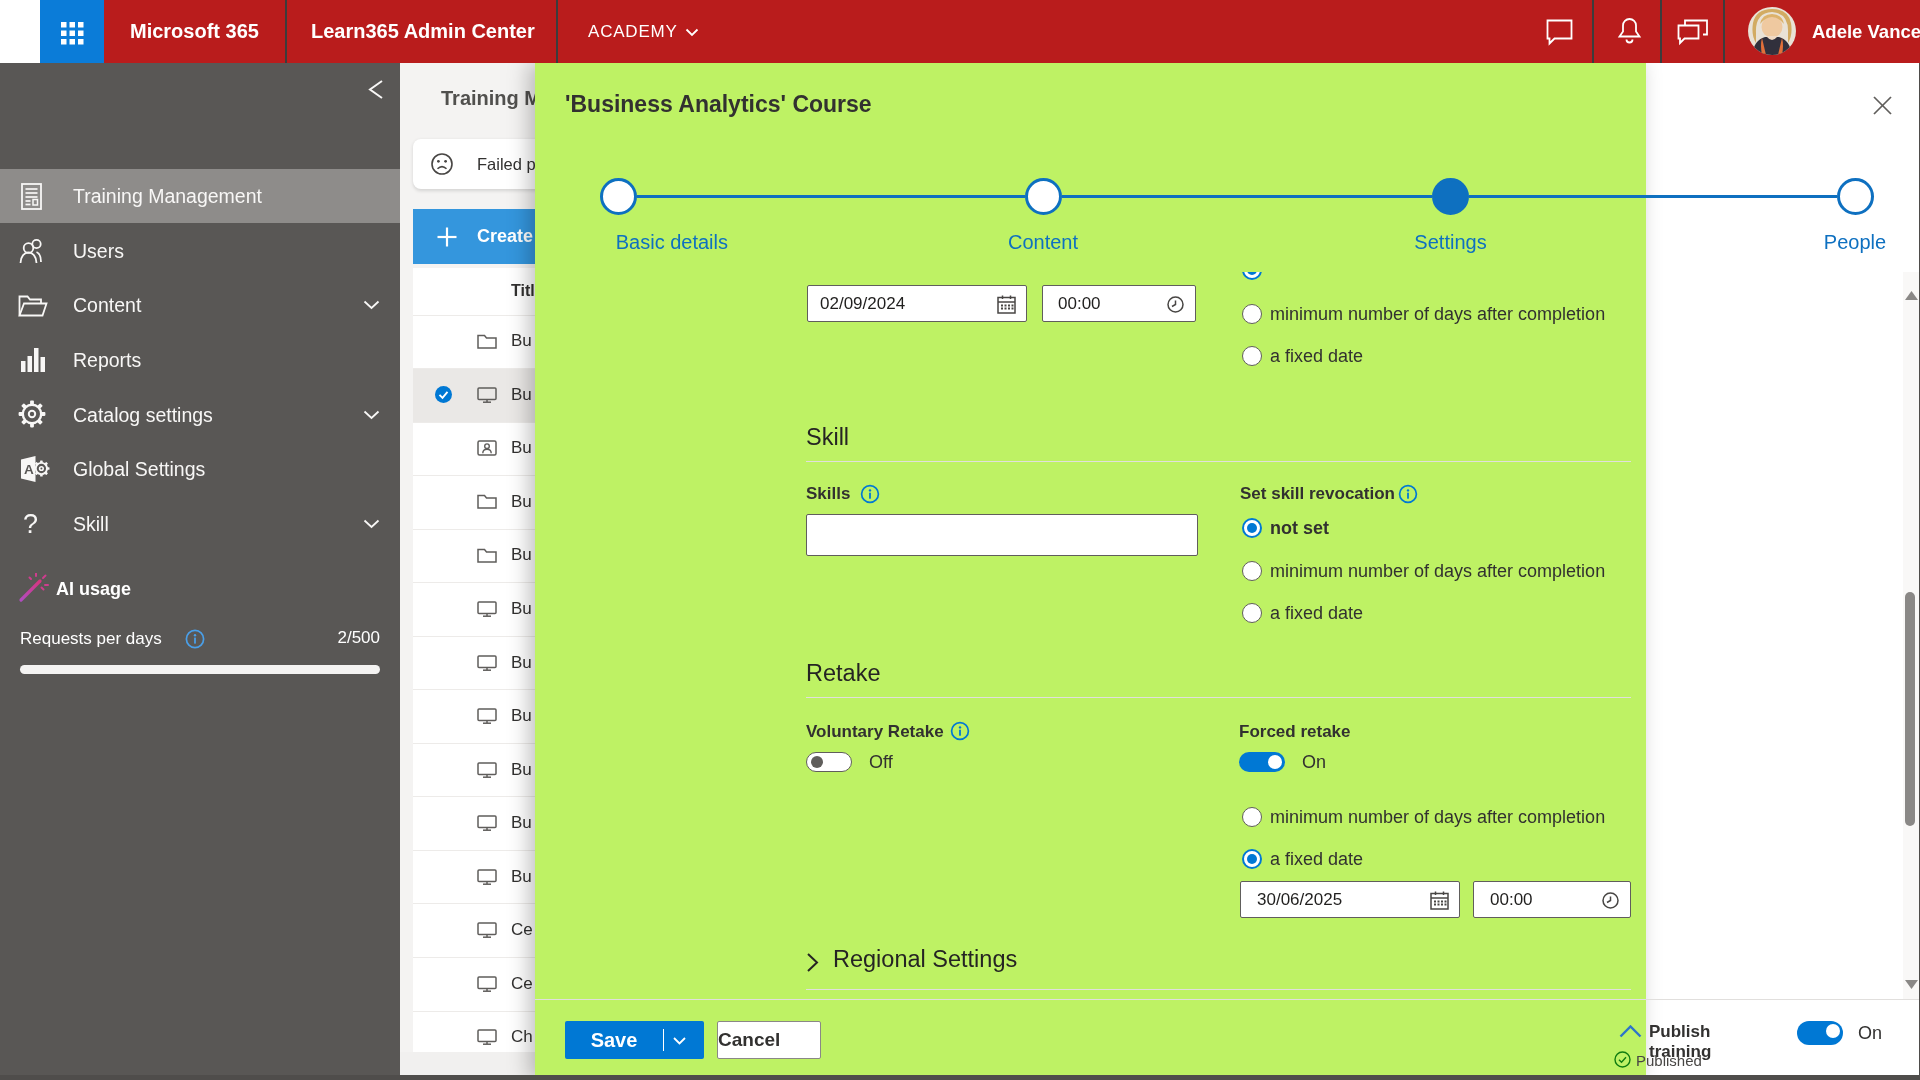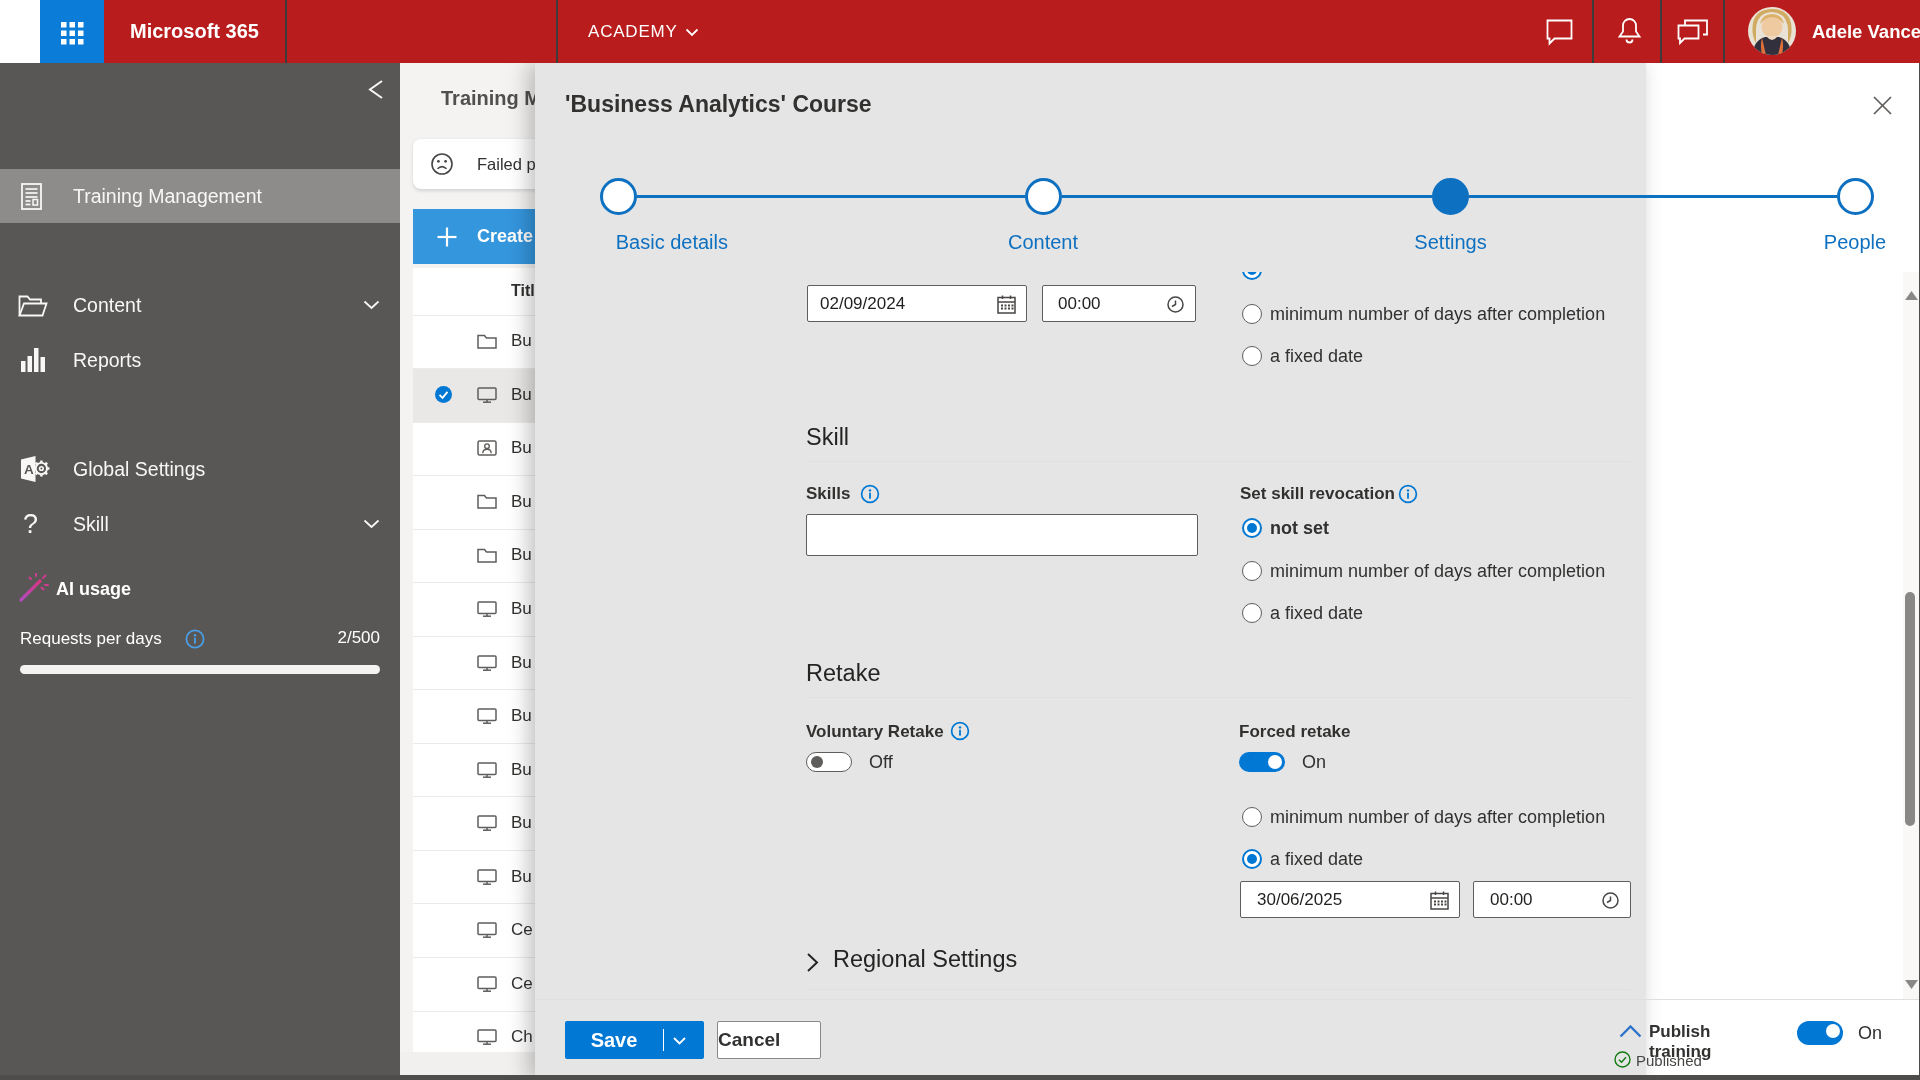--- a/index.html
+++ b/index.html
@@ -16,21 +16,21 @@
 
 #sidebar { position:absolute; left:0; top:63px; width:400px; height:1017px; background:#595755; z-index:5; }
 .srow { position:absolute; left:0; width:400px; height:55px; }
 .srow .lbl { position:absolute; left:73px; top:50%; transform:translateY(-50%); font-size:19.5px; color:#f8f7f6; }
 .schev { position:absolute; left:363px; top:50%; transform:translateY(-50%); }
 
 
 #strip { position:absolute; left:400px; top:63px; width:160px; height:1017px; background:#f4f3f2; z-index:6; overflow:hidden; }
 
 
-#modal { position:absolute; left:535px; top:63px; width:1111px; height:1017px; background:#e5e5e5; z-index:20; box-shadow:-6px 0 20px rgba(0,0,0,0.25); }
+#modal { position:absolute; left:535px; top:63px; width:1111px; height:1017px; background:#bef264; z-index:20; box-shadow:-6px 0 20px rgba(0,0,0,0.25); }
 .stepcirc { position:absolute; width:37px; height:37px; border-radius:50%; border:3px solid #0e70c0; background:#fff; }
 .stepcirc.fill { background:#0e70c0; }
 .stepline { position:absolute; height:3px; background:#0e70c0; top:131.5px; }
 .steplbl { position:absolute; top:168px; font-size:20px; color:#0e70c0; text-align:center; width:220px; }
 
 #scrollarea { position:absolute; left:0; top:209px; width:1368px; height:727px; overflow:hidden; }
 
 .radio { position:absolute; width:20px; height:20px; border-radius:50%; border:1.6px solid #605e5c; background:#fff; }
 .radio.sel { border:2px solid #0078d4; }
 .radio.sel::after { content:""; position:absolute; inset:3px; border-radius:50%; background:#0078d4; }
@@ -68,20 +68,21 @@
           <rect x="8.5" y="8.5" width="5.5" height="5.5"></rect>
           <rect x="17" y="8.5" width="5.5" height="5.5"></rect>
         <rect x="0" y="17" width="5.5" height="5.5"></rect>
           <rect x="8.5" y="17" width="5.5" height="5.5"></rect>
           <rect x="17" y="17" width="5.5" height="5.5"></rect>
       </g>
     </svg>
   </div>
   <div class="tbtext" style="left:90px; font-size:20px; font-weight:700;">Microsoft 365</div>
   <div class="tdiv" style="left:245px;"></div>
+  <div class="tbtext" style="left:271px; font-size:20px; font-weight:700;">Learn365 Admin Center</div>
   <div class="tdiv" style="left:516px;"></div>
   <div class="tbtext" style="left:548px; font-size:17px; letter-spacing:0.8px;">ACADEMY</div>
   <svg class="abs" style="left:645px;top:28px" width="14" height="9">
       <polyline points="1.5,1.5 7,7 12.5,1.5" fill="none" stroke="#fff" stroke-width="1.8"></polyline>
     </svg>
 
   <svg class="abs" style="left:1506px;top:19px" width="27" height="27">
       <path d="M1.5 1.5 h24 v18 h-17 l-5 5 v-5 h-2 z" fill="none" stroke="#fff" stroke-width="1.8"></path>
     </svg>
   <div class="tdiv" style="left:1552px;"></div>
@@ -129,20 +130,29 @@
         <line x1="4.5" y1="10" x2="16.5" y2="10"></line>
         <line x1="4.5" y1="14" x2="16.5" y2="14"></line>
         <line x1="4.5" y1="18" x2="9.5" y2="18"></line>
         <line x1="4.5" y1="21.5" x2="9.5" y2="21.5"></line>
       </g>
       <rect x="12" y="16.5" width="4.5" height="5.5" fill="none" stroke="#f8f7f6" stroke-width="1.5"></rect>
     </svg>
     <div class="lbl">Training Management</div>
   </div>
 
+  <div class="srow" style="top:160.2px;">
+    <svg class="abs" style="left:19px;top:14px" width="28" height="27">
+      <circle cx="17.5" cy="7" r="4.2" fill="none" stroke="#f8f7f6" stroke-width="1.8"></circle>
+      <path d="M22 25 c0-5.5 -2-9 -4.5-10" fill="none" stroke="#f8f7f6" stroke-width="1.8"></path>
+      <circle cx="9.5" cy="11" r="4.8" fill="none" stroke="#f8f7f6" stroke-width="1.8"></circle>
+      <path d="M1.5 26 c0-6.5 3.8-10.5 8-10.5 s8 4 8 10.5" fill="none" stroke="#f8f7f6" stroke-width="1.8"></path>
+    </svg>
+    <div class="lbl">Users</div>
+  </div>
 
   <div class="srow" style="top:214.8px;">
     <svg class="abs" style="left:18px;top:16px" width="30" height="23">
       <path d="M1.5 21.5 v-19 h8 l2.5 3 h11 v4" fill="none" stroke="#f8f7f6" stroke-width="1.8"></path>
       <path d="M1.5 21.5 l4.5-12 h22.5 l-4 12 z" fill="none" stroke="#f8f7f6" stroke-width="1.8"></path>
     </svg>
     <div class="lbl">Content</div>
     <svg class="schev" width="17" height="10">
         <polyline points="1.5,1.5 8.5,8 15.5,1.5" fill="none" stroke="#f8f7f6" stroke-width="1.8"></polyline>
       </svg>
@@ -153,20 +163,40 @@
       <g fill="#f8f7f6">
         <rect x="0" y="15" width="4.5" height="11"></rect>
         <rect x="6.5" y="10" width="4.5" height="16"></rect>
         <rect x="13" y="2" width="4.5" height="24"></rect>
         <rect x="19.5" y="11" width="4.5" height="15"></rect>
       </g>
     </svg>
     <div class="lbl">Reports</div>
   </div>
 
+  <div class="srow" style="top:324px;">
+    <svg class="abs" style="left:18px;top:13px" width="28" height="28">
+      <g fill="#f8f7f6">
+          <rect x="12.1" y="0.6" width="3.8" height="4.6" rx="0.8" transform="rotate(0 14 14)"></rect>
+          <rect x="12.1" y="0.6" width="3.8" height="4.6" rx="0.8" transform="rotate(45 14 14)"></rect>
+          <rect x="12.1" y="0.6" width="3.8" height="4.6" rx="0.8" transform="rotate(90 14 14)"></rect>
+          <rect x="12.1" y="0.6" width="3.8" height="4.6" rx="0.8" transform="rotate(135 14 14)"></rect>
+          <rect x="12.1" y="0.6" width="3.8" height="4.6" rx="0.8" transform="rotate(180 14 14)"></rect>
+          <rect x="12.1" y="0.6" width="3.8" height="4.6" rx="0.8" transform="rotate(225 14 14)"></rect>
+          <rect x="12.1" y="0.6" width="3.8" height="4.6" rx="0.8" transform="rotate(270 14 14)"></rect>
+          <rect x="12.1" y="0.6" width="3.8" height="4.6" rx="0.8" transform="rotate(315 14 14)"></rect>
+        </g>
+      <circle cx="14" cy="14" r="9.2" fill="#595755" stroke="#f8f7f6" stroke-width="2.4"></circle>
+      <circle cx="14" cy="14" r="3.2" fill="none" stroke="#f8f7f6" stroke-width="2"></circle>
+    </svg>
+    <div class="lbl">Catalog settings</div>
+    <svg class="schev" width="17" height="10">
+        <polyline points="1.5,1.5 8.5,8 15.5,1.5" fill="none" stroke="#f8f7f6" stroke-width="1.8"></polyline>
+      </svg>
+  </div>
 
   <div class="srow" style="top:378.6px;">
     <svg class="abs" style="left:20px;top:13px" width="30" height="28">
       <path d="M1 4.5 L15.5 1 V27 L1 23.5 Z" fill="#f8f7f6"></path>
       <text x="4" y="19" font-family="Liberation Sans" font-size="13.5" font-weight="700" fill="#595755">A</text>
       <g fill="#f8f7f6">
           <rect x="20.1" y="5.4" width="2.6" height="3.2" rx="0.6" transform="rotate(0 21.4 13.5)"></rect>
           <rect x="20.1" y="5.4" width="2.6" height="3.2" rx="0.6" transform="rotate(45 21.4 13.5)"></rect>
           <rect x="20.1" y="5.4" width="2.6" height="3.2" rx="0.6" transform="rotate(90 21.4 13.5)"></rect>
           <rect x="20.1" y="5.4" width="2.6" height="3.2" rx="0.6" transform="rotate(135 21.4 13.5)"></rect>

